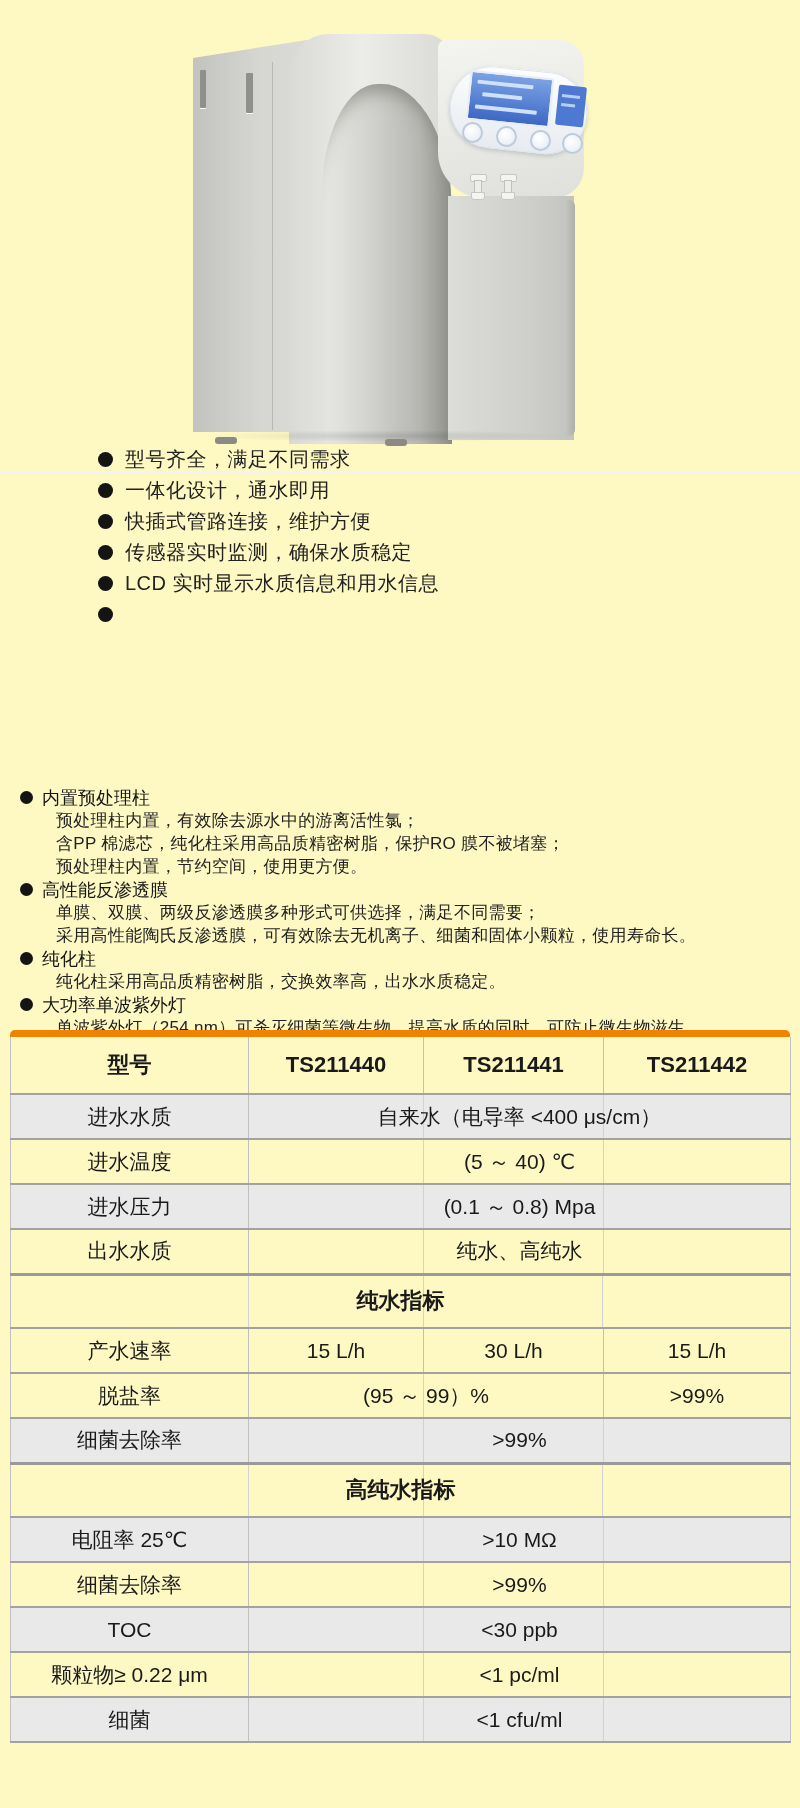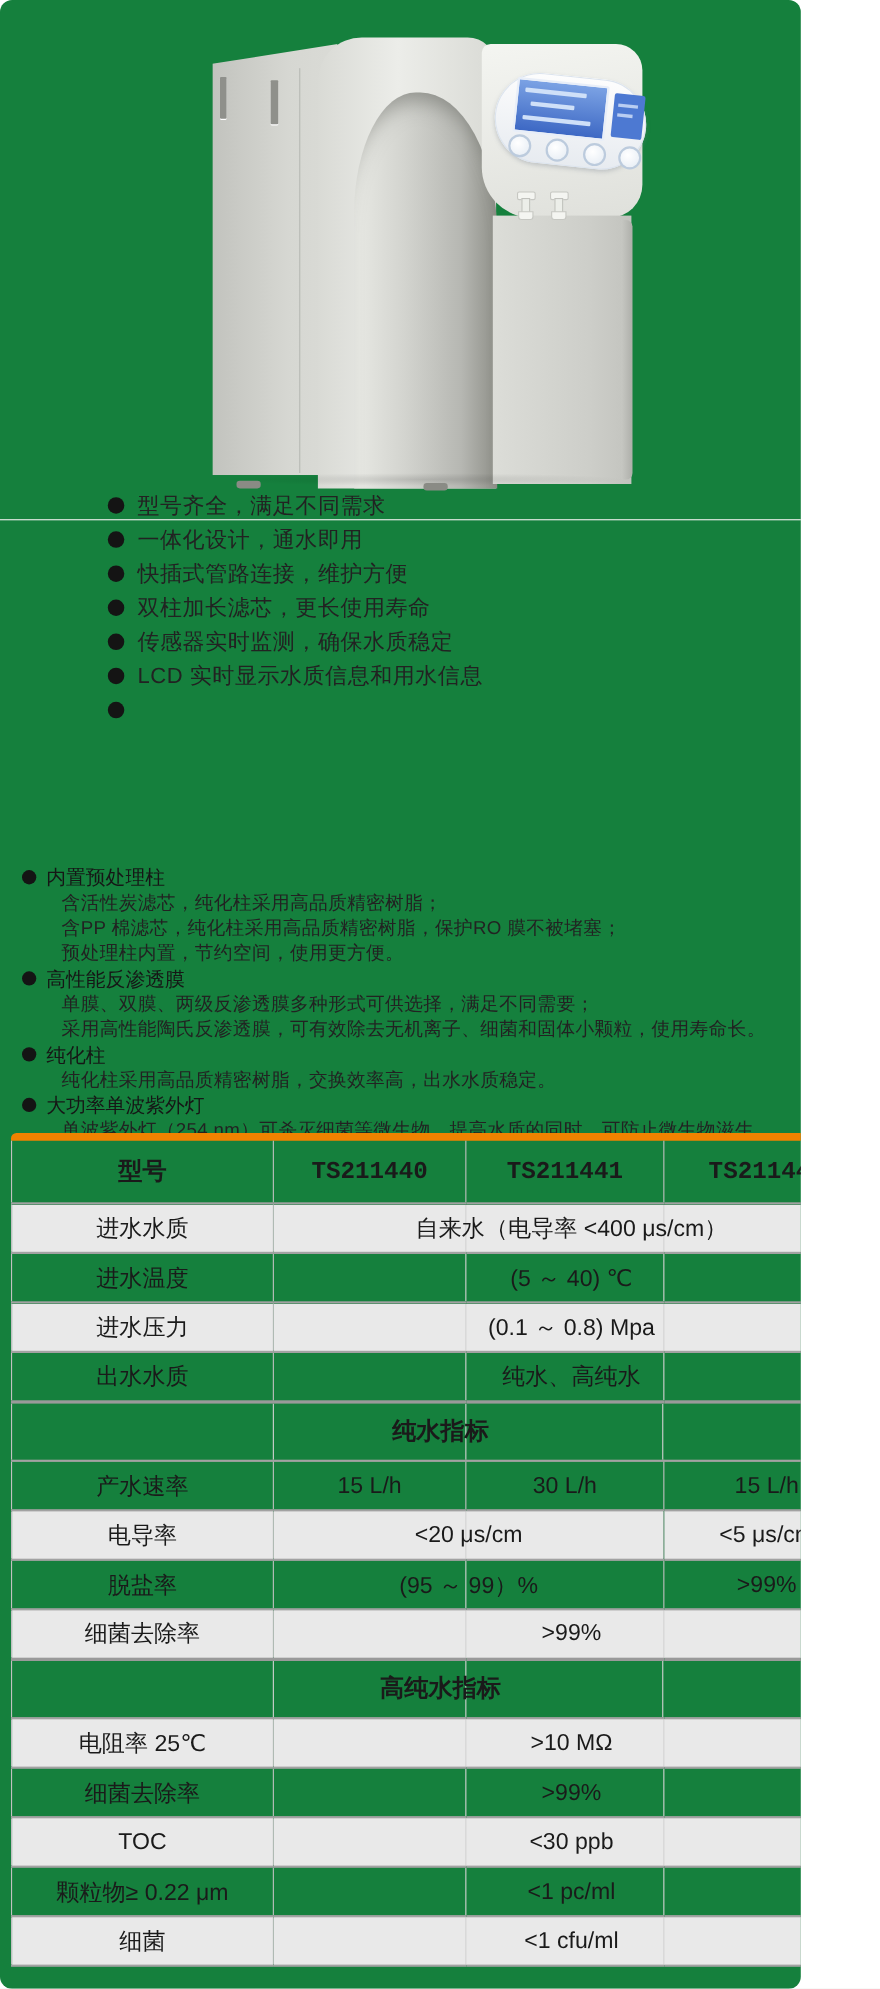--- a/index.html
+++ b/index.html
@@ -1,17 +1,17 @@
 <!DOCTYPE html>
 <html><head>
 <meta charset="utf-8">
 <style>
   html,body{margin:0;padding:0;background:#ffffff;}
   body{width:800px;font-family:"Liberation Sans","DejaVu Sans",sans-serif;color:#1b1b1b;}
-  .page{position:relative;width:728px;height:1808px;background:#15803d;overflow:hidden;border-radius:11px;}
+  .page{position:relative;width:800px;height:1808px;background:#fef9c3;overflow:hidden;}
   .abs{position:absolute;}
 
   
   .photo{position:absolute;left:0;top:0;width:800px;height:450px;}
   .back-cab{left:193px;top:40px;width:114px;height:392px;
     background:linear-gradient(90deg,#c2c3be,#d6d7d2 60%,#dadbd6);
     clip-path:polygon(0 18px,100% 0,100% 100%,0 100%);}
   .door-seam{left:272px;top:62px;width:1px;height:368px;background:#b7b8b3;}
   .hinge{width:6px;height:38px;background:#8f908b;border-radius:1px;box-shadow:0 1px 0 #fff;}
   .hinge.h1{left:200px;top:70px;}
@@ -74,21 +74,21 @@
   .dot.sm{width:13px;height:13px;margin-right:9px;}
   .feature-line{padding-left:36px;height:23px;line-height:23px;font-size:17px;color:#222;letter-spacing:0.3px;}
 
   
   .spec-wrap{position:absolute;left:10px;top:1030px;width:780px;}
   .accent-bar{height:7px;background:#f08200;border-radius:5px 5px 0 0;}
   table.spec{width:780px;border-collapse:collapse;table-layout:fixed;}
   .spec th,.spec td{border-left:1px solid #c0c0c0;border-right:1px solid #c0c0c0;
     border-top:2px solid #a2a2a2;border-bottom:2px solid #a2a2a2;
     text-align:center;vertical-align:middle;padding:0;font-size:21px;color:#1a1a1a;overflow:hidden;white-space:nowrap;}
-  .spec th{font-weight:bold;font-size:22px;border-top:none;font-family:Liberation Mono, monospace;}
+  .spec th{font-weight:bold;font-size:22px;border-top:none;}
   tr.hrow{height:57px;}
   tr.r{height:45px;}
   tr.srow{height:54px;}
   tr.srow td{font-weight:bold;font-size:22px;border-top:3px solid #9a9a9a;}
   .gray{background:#e9e9e9;}
   .ghost3{background-image:linear-gradient(#d2d2d2,#d2d2d2),linear-gradient(#d2d2d2,#d2d2d2);
     background-repeat:no-repeat;background-size:1px 100%,1px 100%;background-position:32.3% 0,65.5% 0;margin-left:44px;}
   .ghost2{background-image:linear-gradient(#d2d2d2,#d2d2d2);
     background-repeat:no-repeat;background-size:1px 100%;background-position:49.3% 0;}
   .ghost4{background-image:linear-gradient(#d2d2d2,#d2d2d2),linear-gradient(#d2d2d2,#d2d2d2),linear-gradient(#d2d2d2,#d2d2d2);
@@ -147,42 +147,38 @@
     <li>
         <span class="dot"></span>
         <span>一体化设计，通水即用</span>
       </li>
     <li>
         <span class="dot"></span>
         <span>快插式管路连接，维护方便</span>
       </li>
     <li>
         <span class="dot"></span>
-        <span>双柱加长滤芯，更长使用寿命</span>
-      </li>
-    <li>
-        <span class="dot"></span>
         <span>传感器实时监测，确保水质稳定</span>
       </li>
     <li>
         <span class="dot"></span>
         <span>LCD 实时显示水质信息和用水信息</span>
       </li>
     <li>
         <span class="dot"></span>
       </li>
   </ul>
 
   <div class="features">
     <div class="feature">
       <div class="feature-title">
           <span class="dot sm"></span>
           <span>内置预处理柱</span>
         </div>
-      <div class="feature-line">含活性炭滤芯，纯化柱采用高品质精密树脂；</div>
+      <div class="feature-line">预处理柱内置，有效除去源水中的游离活性氯；</div>
       <div class="feature-line">含PP 棉滤芯，纯化柱采用高品质精密树脂，保护RO 膜不被堵塞；</div>
       <div class="feature-line">预处理柱内置，节约空间，使用更方便。</div>
     </div>
     <div class="feature">
       <div class="feature-title">
           <span class="dot sm"></span>
           <span>高性能反渗透膜</span>
         </div>
       <div class="feature-line">单膜、双膜、两级反渗透膜多种形式可供选择，满足不同需要；</div>
       <div class="feature-line">采用高性能陶氏反渗透膜，可有效除去无机离子、细菌和固体小颗粒，使用寿命长。</div>
@@ -240,25 +236,20 @@
         <tr class="srow">
           <td class="ghost4" colspan="4">纯水指标</td>
         </tr>
         <tr class="r">
           <td>产水速率</td>
           <td>15 L/h</td>
           <td>30 L/h</td>
           <td>15 L/h</td>
         </tr>
         <tr class="r">
-          <td class="gray">电导率</td>
-          <td class="gray ghost2" colspan="2">&lt;20 μs/cm</td>
-          <td class="gray">&lt;5 μs/cm</td>
-        </tr>
-        <tr class="r">
           <td>脱盐率</td>
           <td class="ghost2" colspan="2">(95 ～ 99）%</td>
           <td>&gt;99%</td>
         </tr>
         <tr class="r">
           <td class="gray">细菌去除率</td>
           <td class="gray ghost3" colspan="3">&gt;99%</td>
         </tr>
         <tr class="srow">
           <td class="ghost4" colspan="4">高纯水指标</td>

